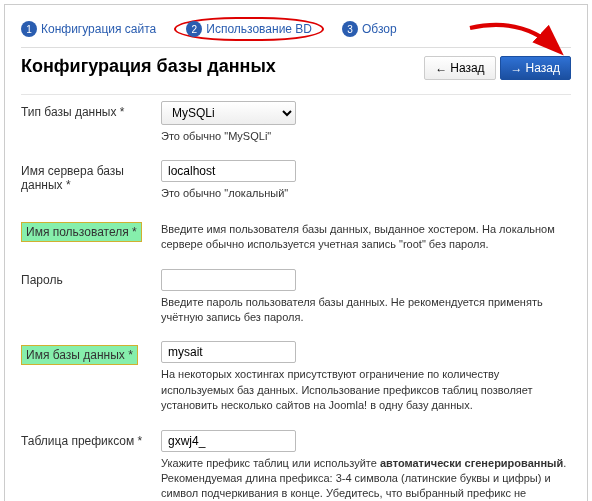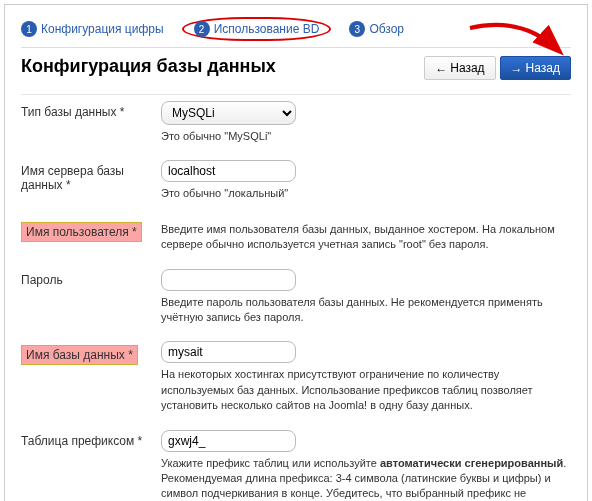--- a/index.html
+++ b/index.html
@@ -12,23 +12,23 @@
   .step-circle { border: 2px solid #d00; border-radius: 50%/60%; padding: 2px 10px; }
   .header-row { display: flex; justify-content: space-between; align-items: flex-start; margin: 8px 0 14px; }
   h1 { font-size: 18px; font-weight: bold; color: #000; }
   .nav-btns { display: flex; gap: 4px; }
   .btn { padding: 4px 10px; font-size: 12px; border-radius: 2px; cursor: pointer; border: 1px solid #ccc; background: linear-gradient(#fff,#eee); display: inline-flex; align-items: center; gap: 3px; }
   .btn-primary { background: linear-gradient(#2f71d4,#1b4fa0); color: #fff; border-color: #1b4fa0; }
   .arrow-annot { position: absolute; top: 15px; right: 15px; pointer-events: none; }
   .arrow-annot svg { overflow: visible; }
   .form-row { display: flex; margin-bottom: 4px; }
   .label-col { width: 140px; padding-right: 10px; padding-top: 4px; font-size: 12px; }
-  .label-hl { background: #fca5a5; border: 1px solid #d0b030; padding: 2px 4px; display: inline-block; }
+  .label-hl { background: #86efac; border: 1px solid #d0b030; padding: 2px 4px; display: inline-block; }
   .field-col { flex: 1; }
-  input[type=text], select { width: 135px; padding: 3px 6px; border: 1px solid #bbb; border-radius: 8px; font-size: 12px; }
+  input[type=text], select { width: 135px; padding: 3px 6px; border: 1px solid #bbb; border-radius: 2px; font-size: 12px; }
   select { background: linear-gradient(#fff,#eee); }
   .help { font-size: 11px; color: #333; margin: 4px 0 12px; line-height: 1.4; }
   hr { border: none; border-top: 1px solid #e5e5e5; margin: 6px 0; }
 </style>
 </head>
 <body>
 
 <div class="container">
   <div class="arrow-annot">
     <svg width="110" height="50">
@@ -37,21 +37,21 @@
             <path d="M0,0 L0,6 L8,3 z" fill="#d00"></path>
           </marker>
         </defs>
         <path d="M8,8 Q60,-4 96,30" stroke="#d00" stroke-width="4" fill="none" marker-end="url(#ah)"></path>
       </svg>
   </div>
 
   <div class="steps">
     <div class="step">
         <span class="step-num">1</span>
-        <span>Конфигурация цифры</span>
+        <span>Конфигурация сайта</span>
       </div>
     <div class="step active step-circle">
         <span class="step-num">2</span>
         <span>Использование BD</span>
       </div>
     <div class="step">
         <span class="step-num">3</span>
         <span>Обзор</span>
       </div>
   </div>

